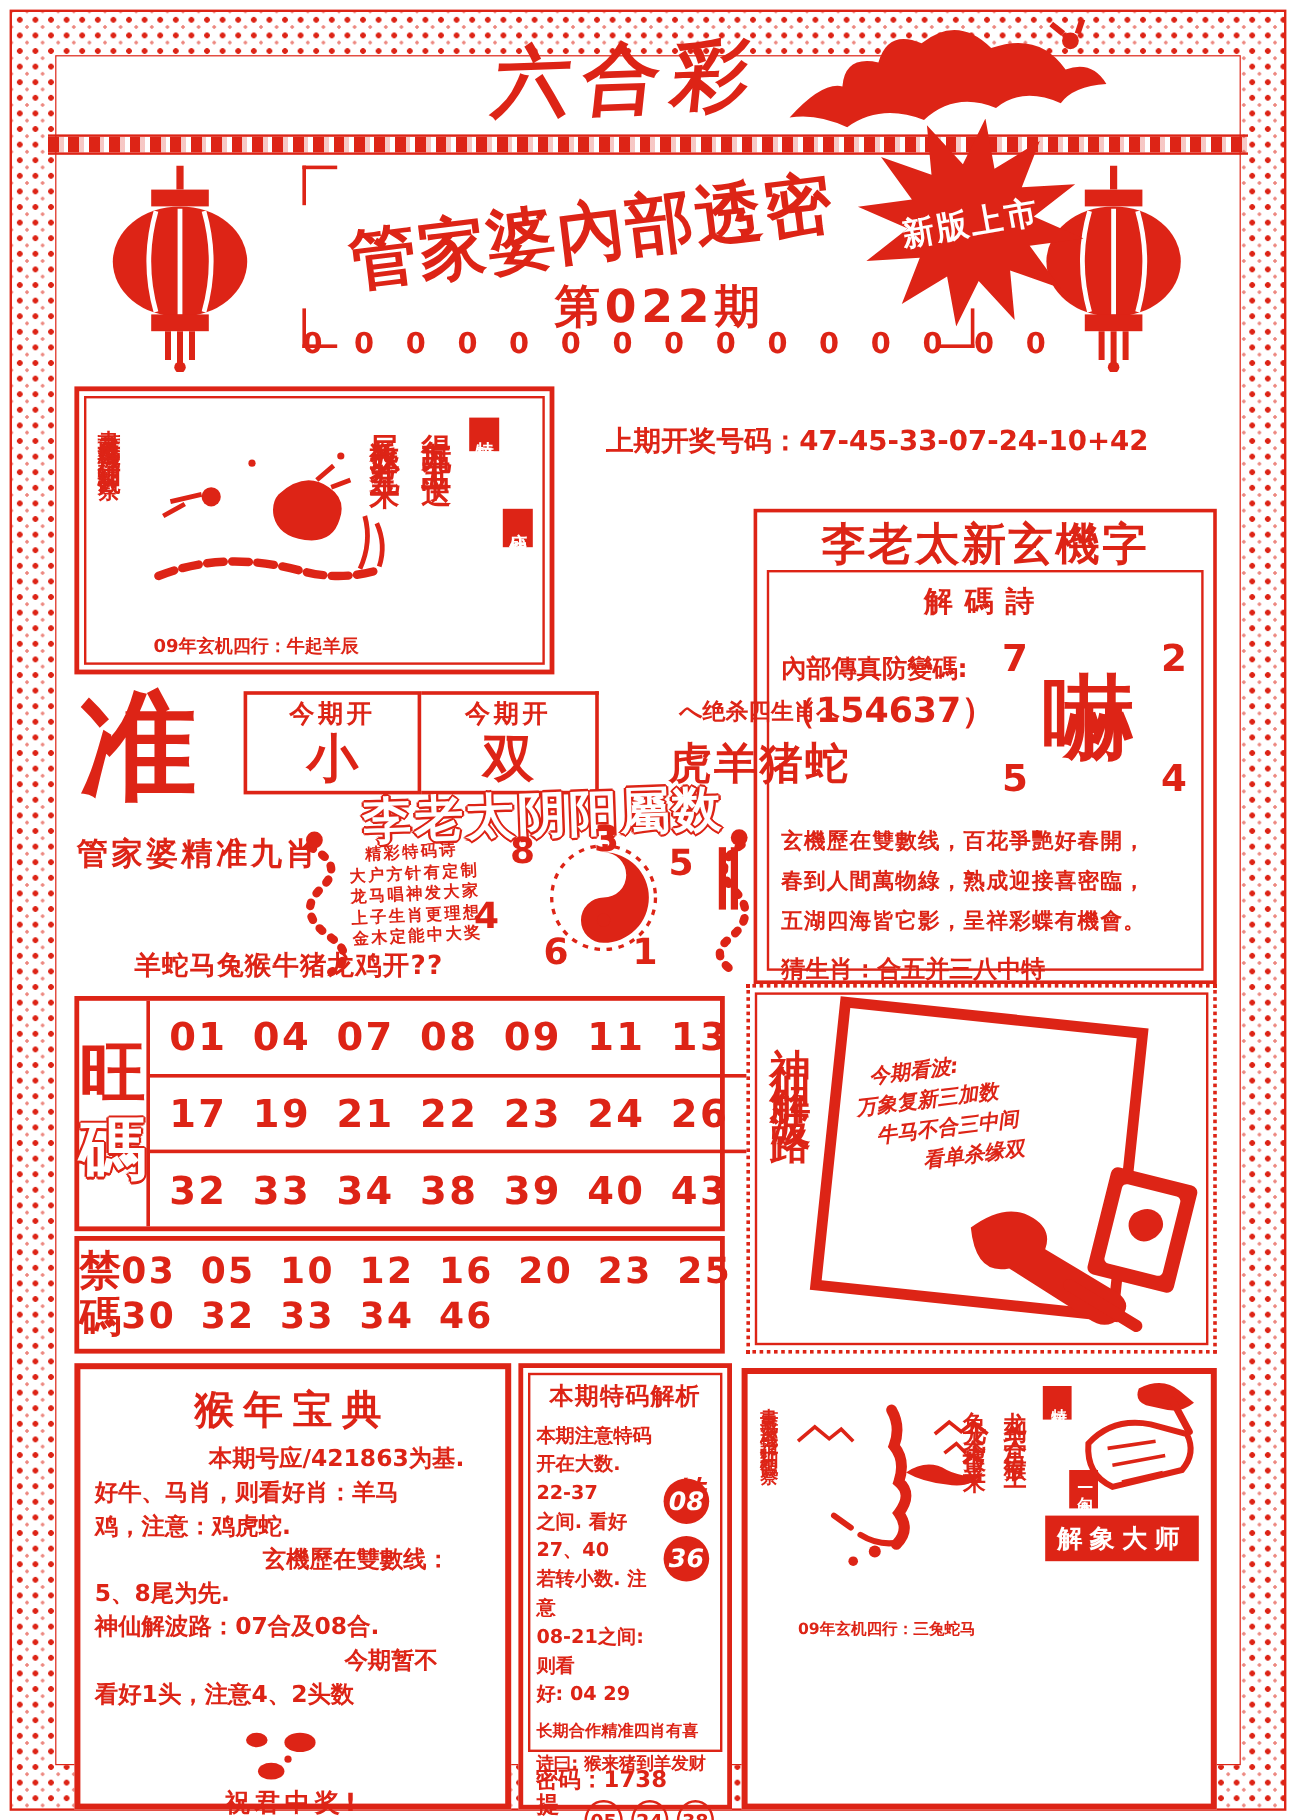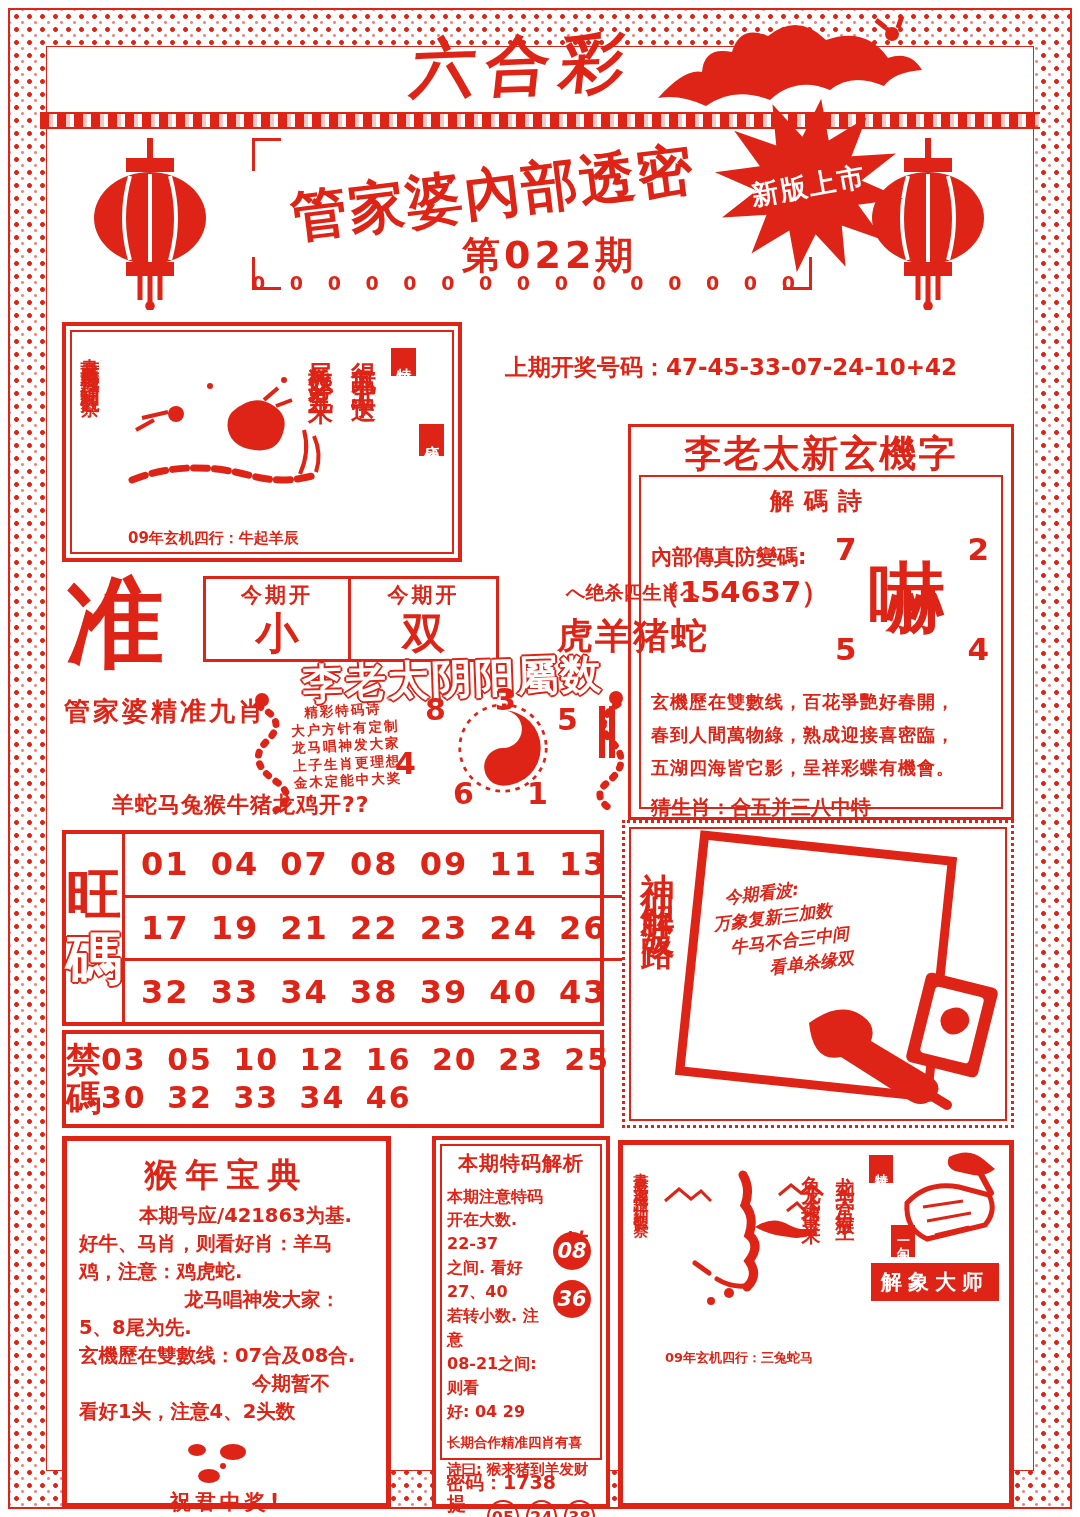--- a/index.html
+++ b/index.html
@@ -22,21 +22,21 @@
   .masthead{font-size:64px;font-weight:bold;transform:skewX(-8deg) rotate(-2deg);letter-spacing:10px;}
   .chainband{height:13px;border-top:2px solid var(--red);border-bottom:2px solid var(--red);
     background:repeating-linear-gradient(90deg,var(--red) 0 9px, rgba(221,36,22,.25) 9px 13px, transparent 13px 17px);}
   .title-big{font-size:56px;font-weight:bold;transform:rotate(-7deg);letter-spacing:2px;}
   .issue{font-size:38px;font-weight:bold;letter-spacing:4px;}
   .corner{width:26px;height:30px;border:0 solid var(--red);}
   .star{width:190px;height:175px;background:var(--red);
     clip-path:polygon(100% 50%,77% 57%,93% 75%,70% 70%,75% 93%,57% 77%,50% 100%,43% 77%,25% 93%,30% 70%,7% 75%,23% 57%,0% 50%,23% 43%,7% 25%,30% 30%,25% 7%,43% 23%,50% 0%,57% 23%,75% 7%,70% 30%,93% 25%,77% 43%);
     display:flex;align-items:center;justify-content:center;transform:rotate(8deg);}
   .star span{color:#fff;font-size:27px;font-weight:bold;transform:rotate(-18deg);letter-spacing:2px;}
-  .zeros{font-size:19px;font-weight:bold;letter-spacing:9px;}
+  .zeros{font-size:24px;font-weight:bold;letter-spacing:9px;}
   .lastdraw{font-size:23px;font-weight:bold;}
   
   .box{border:4px solid var(--red);background:#fff;box-sizing:border-box;}
   .box-thin-inner{position:absolute;inset:4px;border:2px solid var(--red);pointer-events:none;}
   .band{writing-mode:vertical-rl;text-orientation:upright;background:var(--red);color:#fff;font-weight:bold;padding:8px 3px;letter-spacing:4px;}
   .caption{font-size:15px;font-weight:bold;}
   
   .poemline{font-size:18px;font-weight:bold;line-height:33px;letter-spacing:1px;white-space:nowrap;}
   
   .numrow{font-size:32px;font-weight:bold;letter-spacing:2px;word-spacing:8px;white-space:nowrap;}
@@ -244,29 +244,29 @@
 
     <svg class="abs" style="right:6px;bottom:4px;" width="210" height="168" viewBox="0 0 210 168">
       <rect x="120" y="26" width="74" height="92" rx="6" transform="rotate(14 157 72)" fill="var(--red)"></rect>
       <rect x="132" y="38" width="50" height="68" rx="4" transform="rotate(14 157 72)" fill="#fff"></rect>
       <path d="M150 58 q14 -8 22 2 q6 10 -4 18 q-12 8 -20 -2 q-6 -10 2 -18z" fill="var(--red)"></path>
       <path d="M14 70 q30 -22 52 -8 q16 10 10 26 l60 36 q14 10 2 22 q-12 10 -26 0 l-66 -42 q-28 6 -32 -34z" fill="var(--red)"></path>
       <path d="M96 118 l56 34" stroke="var(--red)" stroke-width="10" stroke-linecap="round"></path>
     </svg>
   </div>
 
-  <div class="abs z" style="left:62px;top:1136px;width:329px;height:372px;border:5px solid var(--red);box-sizing:border-box;background:#fff;">
+  <div class="abs z" style="left:62px;top:1136px;width:364px;height:372px;border:5px solid var(--red);box-sizing:border-box;background:#fff;">
     <div class="bold" style="text-align:center;font-size:33px;letter-spacing:8px;margin-top:12px;">猴年宝典</div>
     <div class="bold" style="font-size:19.5px;line-height:28px;padding:4px 12px 0;">
       <div style="text-align:right;padding-right:22px;">本期号应/421863为基.</div>
       <div>好牛、马肖，则看好肖：羊马</div>
       <div>鸡，注意：鸡虎蛇.</div>
-      <div style="text-align:right;padding-right:34px;">龙马唱神发大家：</div>
+      <div style="text-align:right;padding-right:34px;">玄機歷在雙數线：</div>
       <div>5、8尾为先.</div>
-      <div>玄機歷在雙數线：07合及08合.</div>
+      <div>神仙解波路：07合及08合.</div>
       <div style="text-align:right;padding-right:44px;">今期暂不</div>
       <div>看好1头，注意4、2头数</div>
     </div>
     <svg style="margin:10px auto 0;" width="120" height="52" viewBox="0 0 120 52">
       <ellipse cx="30" cy="14" rx="9" ry="6" fill="var(--red)"></ellipse>
       <ellipse cx="66" cy="16" rx="13" ry="8" fill="var(--red)"></ellipse>
       <ellipse cx="42" cy="40" rx="11" ry="7" fill="var(--red)"></ellipse>
       <circle cx="56" cy="30" r="3" fill="var(--red)"></circle>
     </svg>
     <div class="bold" style="text-align:center;font-size:21px;letter-spacing:4px;">祝君中奖!</div>

